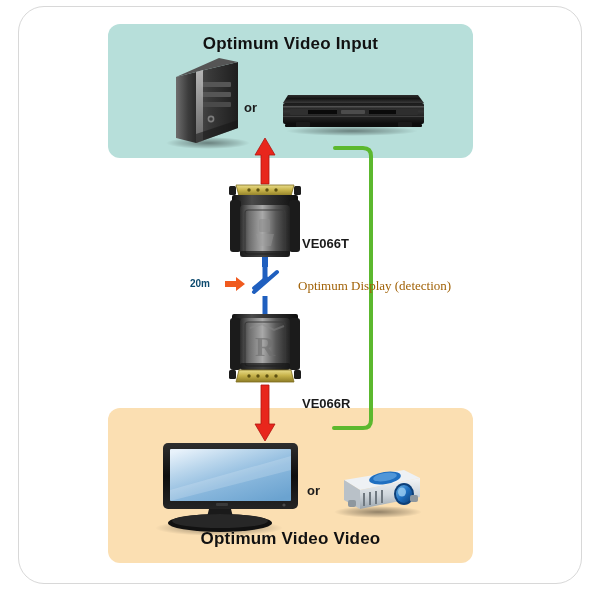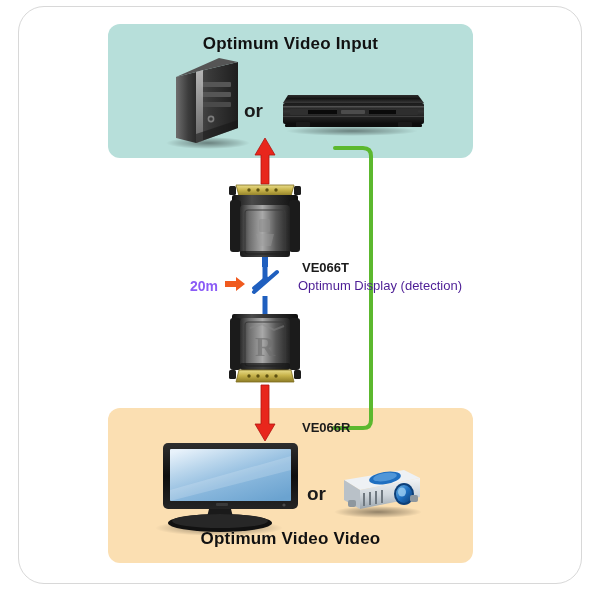--- a/index.html
+++ b/index.html
@@ -67,55 +67,55 @@
     font-weight: bold;
     color: #111111;
     letter-spacing: 0.2px;
   }
   .zone-input .zone-title { top: 10px; }
   .zone-output .zone-title { bottom: 14px; }
 
   
   .or-label {
     position: absolute;
-    font-size: 19px;
+    font-size: 13px;
     font-weight: bold;
     color: #1b1b1b;
   }
   .or-top  { left: 244px; top: 100px; }
   .or-bot  { left: 307px; top: 483px; }
 
   
   .dev-label {
     position: absolute;
     font-size: 13px;
     font-weight: bold;
     color: #1b1b1b;
     white-space: nowrap;
-    margin-top: 24px;
   }
   .label-tx { left: 302px; top: 236px; }
   .label-rx { left: 302px; top: 396px; }
 
   .detect-label {
     position: absolute;
     left: 298px;
     top: 278px;
     font-size: 13px;
-    color: #4c1d95;
+    color: #a16207;
     white-space: nowrap;
+    font-family: Liberation Serif, serif;
   }
 
   .dist-label {
     position: absolute;
     left: 190px;
     top: 278px;
-    font-size: 14px;
+    font-size: 10px;
     font-weight: bold;
-    color: #8b5cf6;
+    color: #0c4a6e;
   }
 
   
   svg.art {
     position: absolute;
     left: 0;
     top: 0;
     width: 600px;
     height: 598px;
     overflow: visible;

